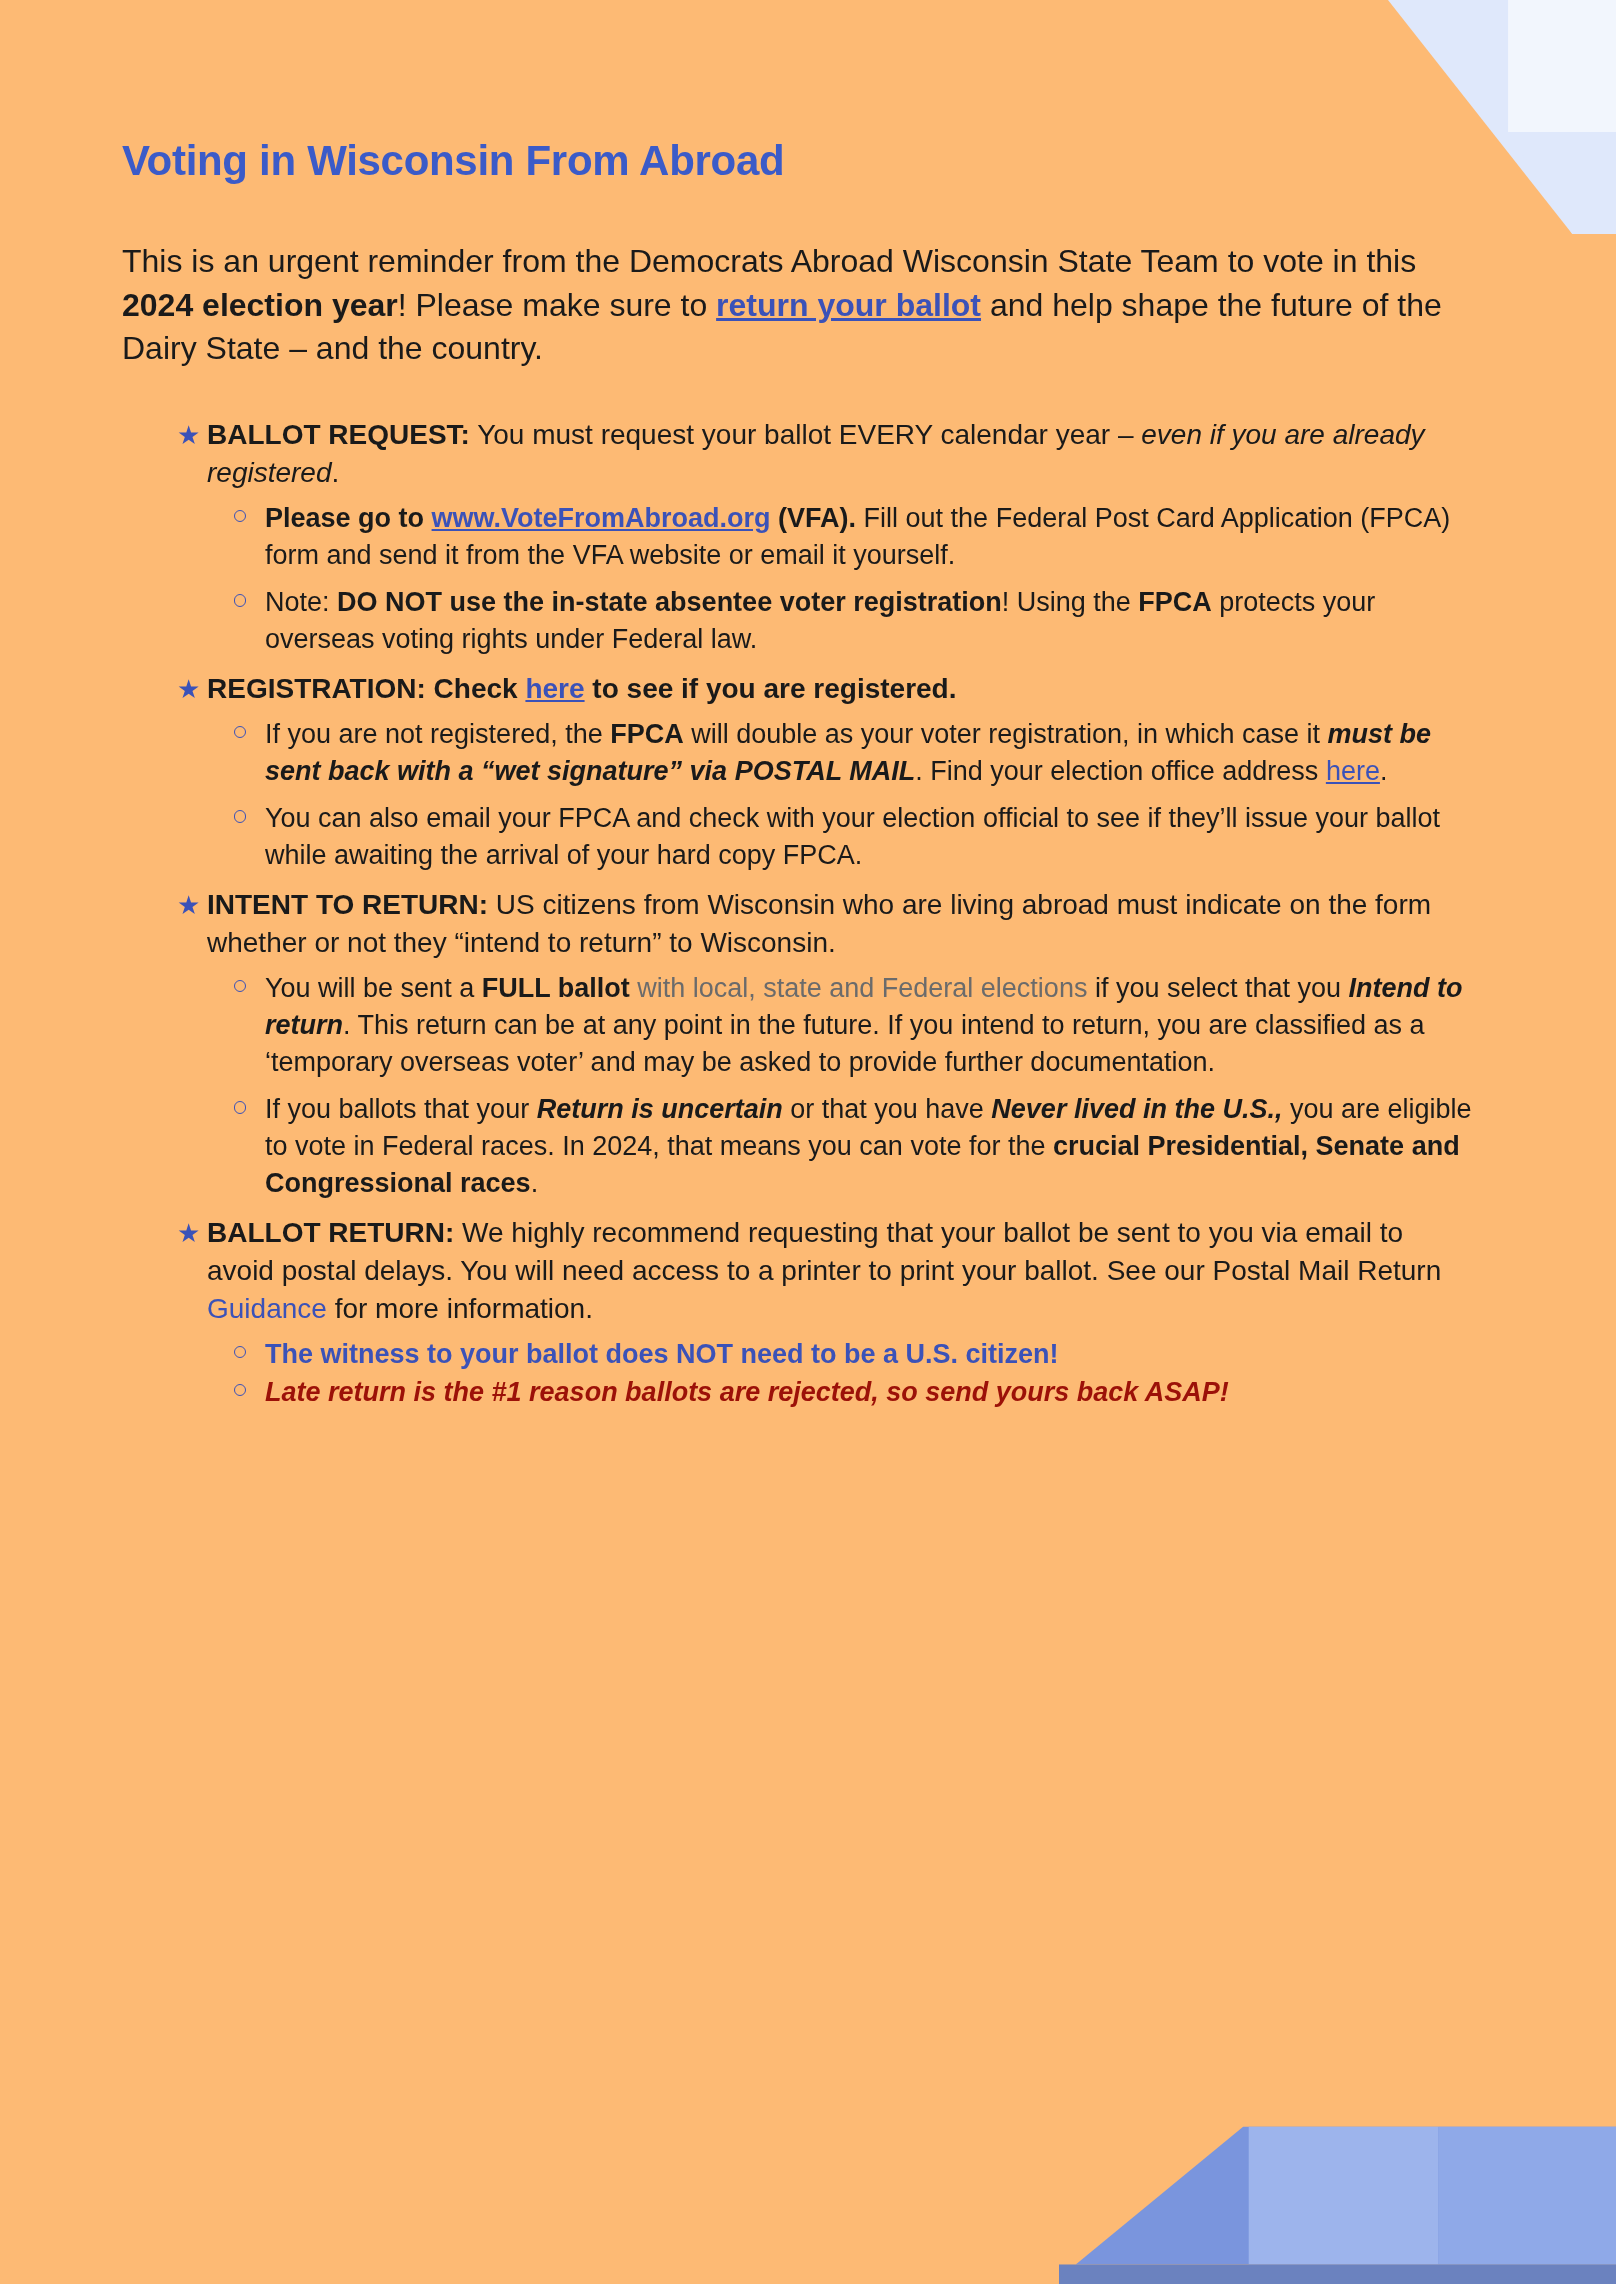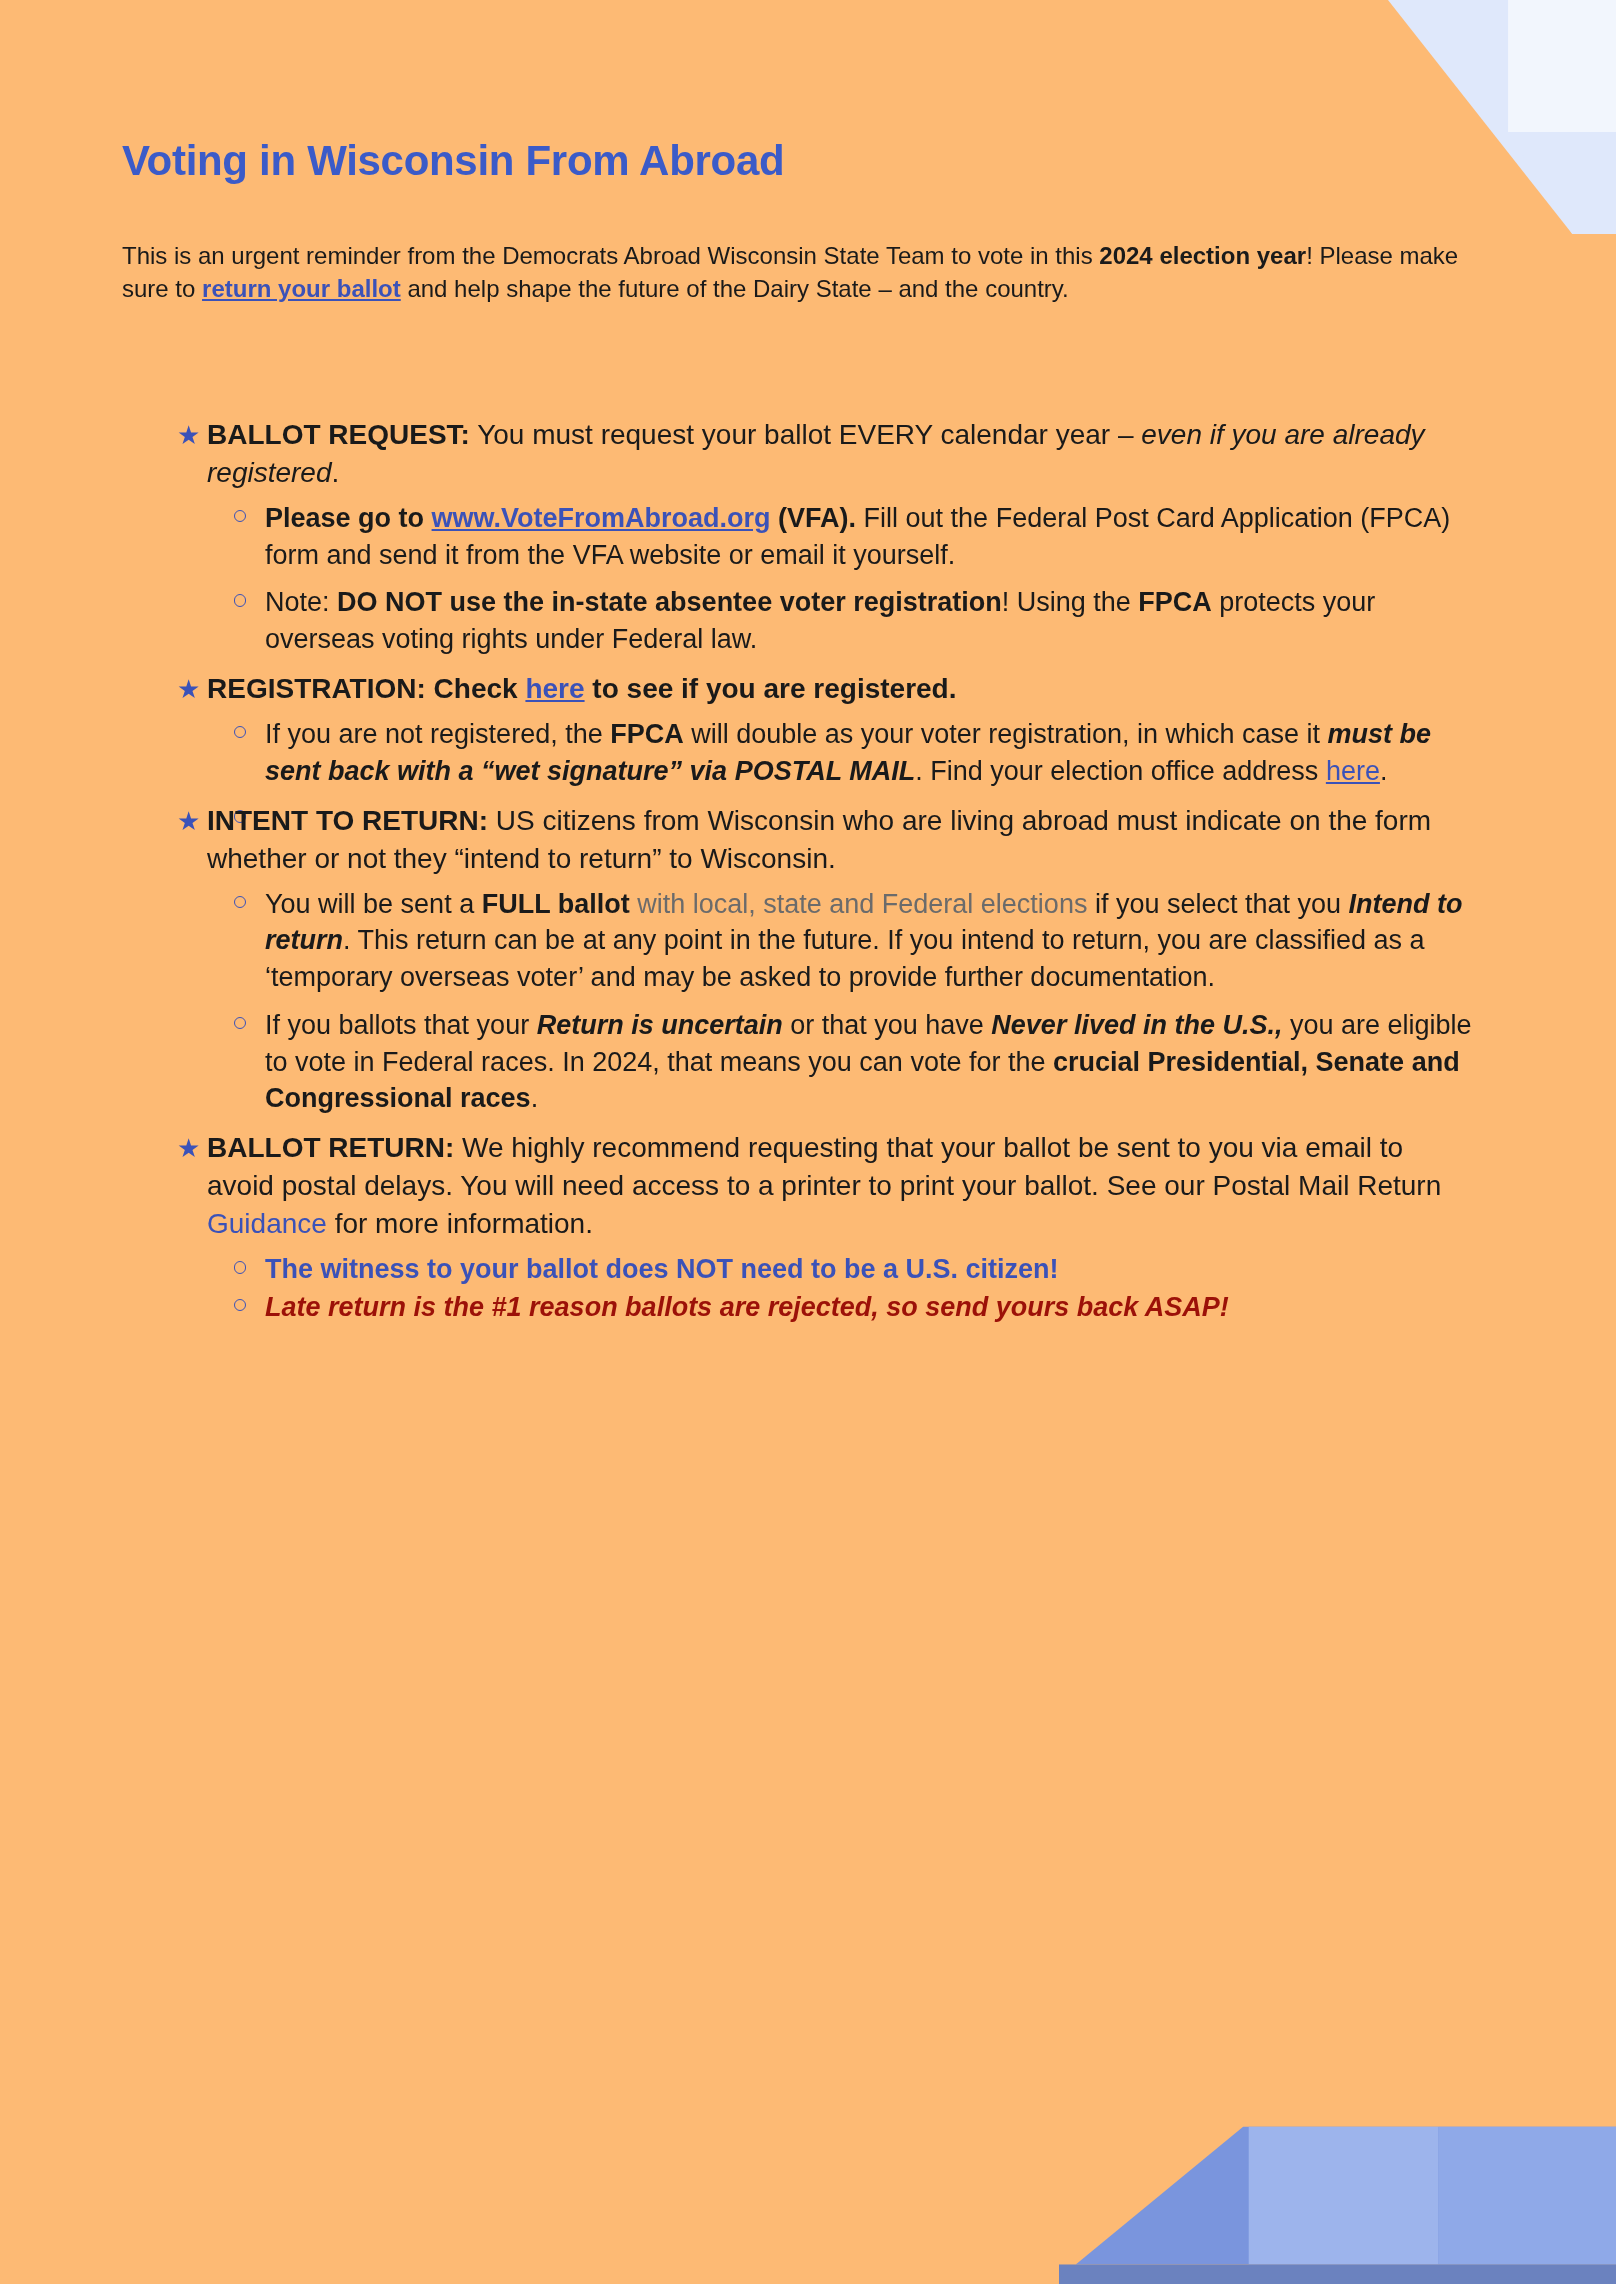--- a/index.html
+++ b/index.html
@@ -58,21 +58,21 @@
     letter-spacing: -0.3px;
     line-height: 1.1;
   }
 
   p.intro {
     position: absolute;
     top: 240px;
     left: 0;
     width: 1350px;
     margin: 0;
-    font-size: 24px;
+    font-size: 32px;
     line-height: 1.36;
     color: #1a1a1a;
   }
 
   ul.lvl1 {
     position: absolute;
     top: 416px;
     left: 0;
     width: 1350px;
     list-style: none;
@@ -187,20 +187,21 @@
         <span class="star">★</span>
         <b>REGISTRATION</b><b>: Check </b><a class="lnk" href="#" style="font-weight:bold">here</a><b> to see if you are registered.</b>
 
         <ul class="lvl2">
           <li class="l2">
             <span class="circ"></span>
             <span>If you are not registered, the </span><b>FPCA</b><span> will double as your voter registration, in which case it </span><b><i>must be sent back with a “wet signature” via POSTAL MAIL</i></b><span>. Find your election office address </span><a class="lnk" href="#">here</a><span>.</span>
           </li>
           <li class="l2">
             <span class="circ"></span>
+            <span>You can also email your FPCA and check with your election official to see if they’ll issue your ballot while awaiting the arrival of your hard copy FPCA.</span>
           </li>
         </ul>
       </li>
 
       <li class="l1">
         <span class="star">★</span>
         <b>INTENT TO RETURN:</b><span> US citizens from Wisconsin who are living abroad must indicate on the form whether or not they “intend to return” to Wisconsin.</span>
 
         <ul class="lvl2">
           <li class="l2">

